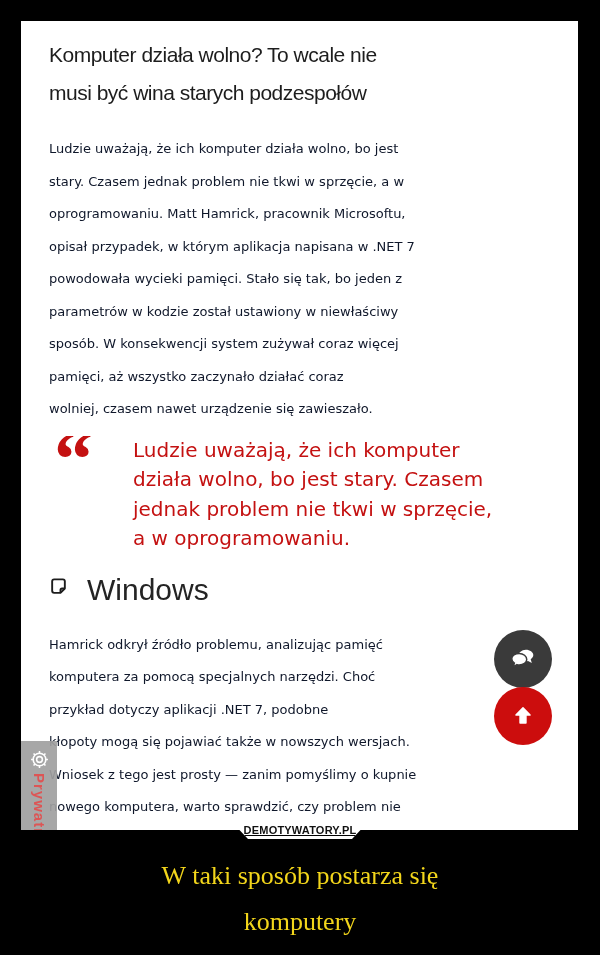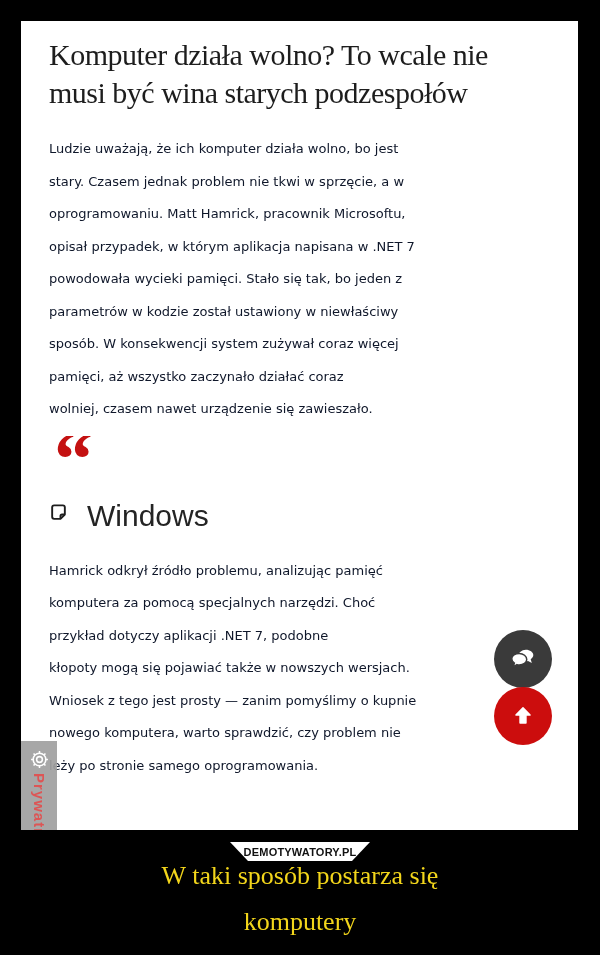--- a/index.html
+++ b/index.html
@@ -16,23 +16,23 @@
     position: absolute;
     left: 21px; top: 21px;
     width: 557px; height: 809px;
     background: #fff;
     padding: 0 28px;
     overflow: hidden;
   }
 
   .headline {
     margin-top: 15px;
-    font-family: Liberation Serif, serif;
+    font-family: Liberation Sans, sans-serif;
     font-weight: 400;
-    font-size: 30px;
+    font-size: 21px;
     line-height: 38px;
     letter-spacing: -0.5px;
     color: #1d1d1d;
     white-space: pre-line;
   }
 
   .body-par {
     margin-top: 21px;
     font-size: 13px;
     line-height: 32.5px;
@@ -112,29 +112,30 @@
     font-size: 15px;
     font-weight: 700;
     color: #dd5555;
     letter-spacing: 1px;
     white-space: nowrap;
   }
 
   
   .watermark {
     position: absolute;
-    left: 50%; top: 842px;
+    left: 50%; top: 820px;
     transform: translateX(-50%);
     width: 140px; height: 19px;
     background: #fff;
     clip-path: polygon(0 0, 100% 0, calc(100% - 18px) 100%, 18px 100%);
     display: flex;
     align-items: center;
     justify-content: center;
     z-index: 7;
+    text-decoration: underline;
   }
   .watermark span {
     font-family: "Liberation Sans", sans-serif;
     font-size: 11px;
     font-weight: 700;
     letter-spacing: 0.2px;
     color: #111;
   }
 
   
@@ -163,20 +164,24 @@
 oprogramowaniu. Matt Hamrick, pracownik Microsoftu,
 opisał przypadek, w którym aplikacja napisana w .NET 7
 powodowała wycieki pamięci. Stało się tak, bo jeden z
 parametrów w kodzie został ustawiony w niewłaściwy
 sposób. W konsekwencji system zużywał coraz więcej
 pamięci, aż wszystko zaczynało działać coraz
 wolniej, czasem nawet urządzenie się zawieszało.</p>
 
   <div class="quote">
     <span class="qmark">“</span>
+    <p class="qtext">Ludzie uważają, że ich komputer
+działa wolno, bo jest stary. Czasem
+jednak problem nie tkwi w sprzęcie,
+a w oprogramowaniu.</p>
   </div>
 
   <div class="section-head">
     <span class="note-ic">
       <svg width="19" height="19" viewBox="0 0 24 24" fill="none" stroke="#1d1d1d" stroke-width="2.4" stroke-linejoin="round">
         <path d="M4 5.5A2.5 2.5 0 0 1 6.5 3h11A2.5 2.5 0 0 1 20 5.5v9L14.5 20h-8A2.5 2.5 0 0 1 4 17.5z"></path>
         <path d="M14.5 20v-3.5a2 2 0 0 1 2-2H20"></path>
       </svg>
     </span>
     <span class="sec-title">Windows</span>

